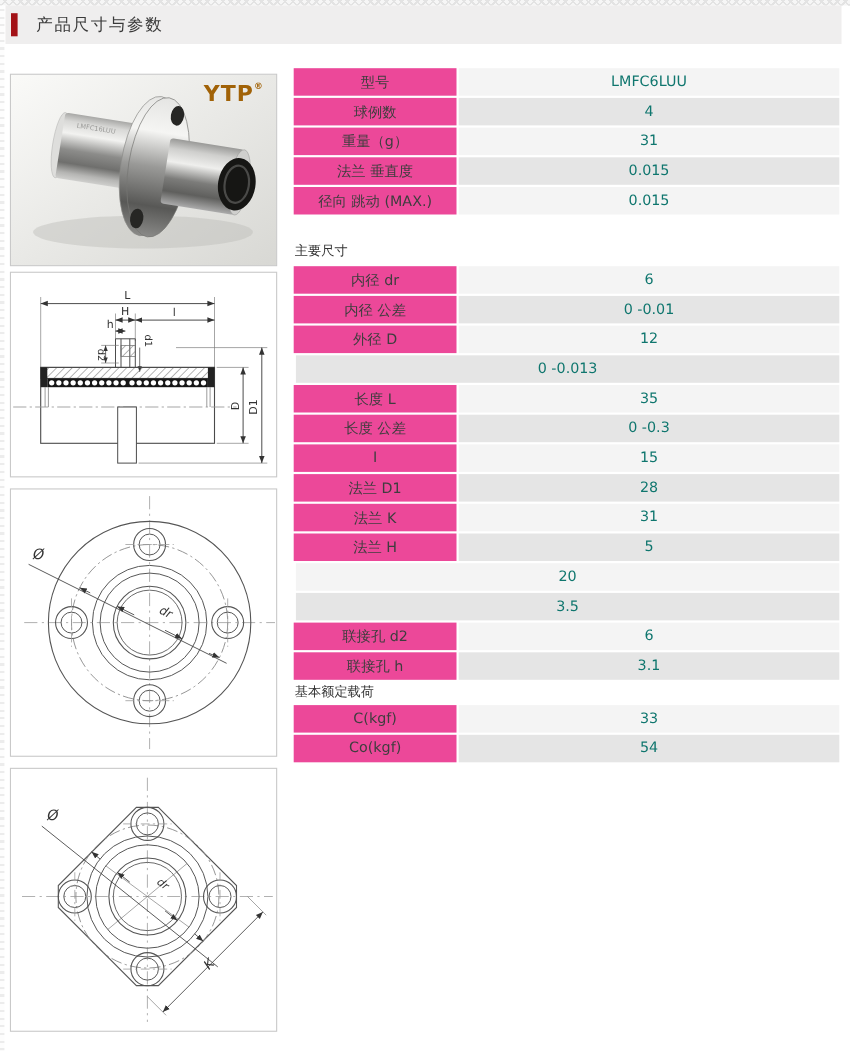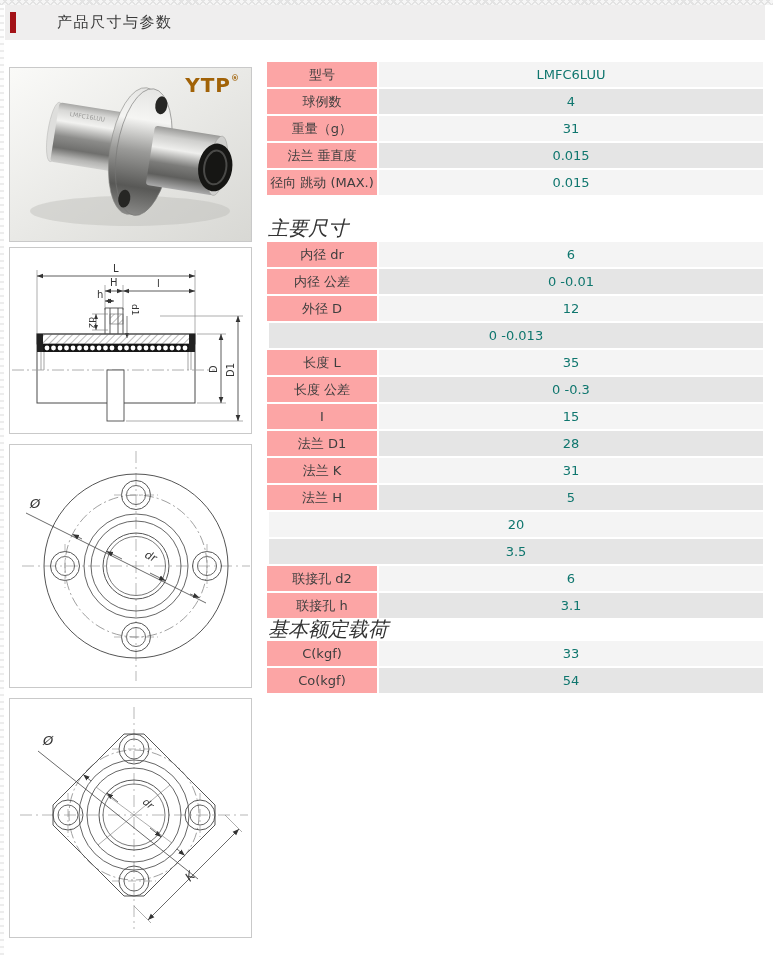--- a/index.html
+++ b/index.html
@@ -17,21 +17,21 @@
     background-color:#f6f6f6;
   }
   .edge-left{
     position:absolute;left:0;top:5px;width:4px;height:950px;
     background-image:repeating-linear-gradient(0deg,#ececec 0 2px,transparent 2px 7px);
     background-color:#fdfdfd;
   }
   
   .header-bar{
     position:absolute;left:5px;top:5px;width:760px;height:35px;
-    background:#efeeee;display:flex;align-items:center;gap:24px;
+    background:#efeeee;display:flex;align-items:center;
   }
   .red-bar{width:6px;height:21px;background:#a31217;margin-left:5px;flex:0 0 auto;}
   .page-title{margin-left:17px;font-size:15px;color:#3a3a3a;letter-spacing:1.5px;}
   
   .img-box{
     position:absolute;left:9px;width:243px;border:1px solid #c9c9c9;
     background:#fff;box-sizing:border-box;overflow:hidden;
   }
   #box-photo{top:67px;height:175px;}
   #box-side{top:247px;height:187px;}
@@ -43,24 +43,24 @@
   }
   .brand sup{font-size:8px;font-weight:700;vertical-align:top;}
   
   .right-col{position:absolute;left:267px;top:62px;width:496px;height:640px;}
   .spec-table{position:absolute;left:0;width:496px;}
   #table-basic{top:0;}
   #title-main{top:158px;}
   #table-main{top:180px;}
   #title-load{top:559px;}
   #table-load{top:579px;}
-  .section-title{position:absolute;left:1px;font-size:20px;line-height:16px;color:#333;font-style:italic;}
+  .section-title{position:absolute;left:1px;font-size:12px;line-height:16px;color:#333;}
   .spec-row{display:flex;height:25px;margin-bottom:2px;}
   .spec-label{
-    width:110px;flex:0 0 auto;background:#fca5a5;color:#3e3e3e;
+    width:148px;flex:0 0 auto;background:#ec4899;color:#3e3e3e;
     display:flex;align-items:center;justify-content:center;font-size:13px;
   }
   .spec-value{
     flex:1;margin-left:2px;display:flex;align-items:center;justify-content:center;
     font-size:13px;color:#0f766e;
   }
   .spec-row:nth-child(odd)  .spec-value{background:#f4f4f4;}
   .spec-row:nth-child(even) .spec-value{background:#e5e5e5;}
   svg text{font-family:"DejaVu Sans","Liberation Sans",sans-serif;}
 </style>

